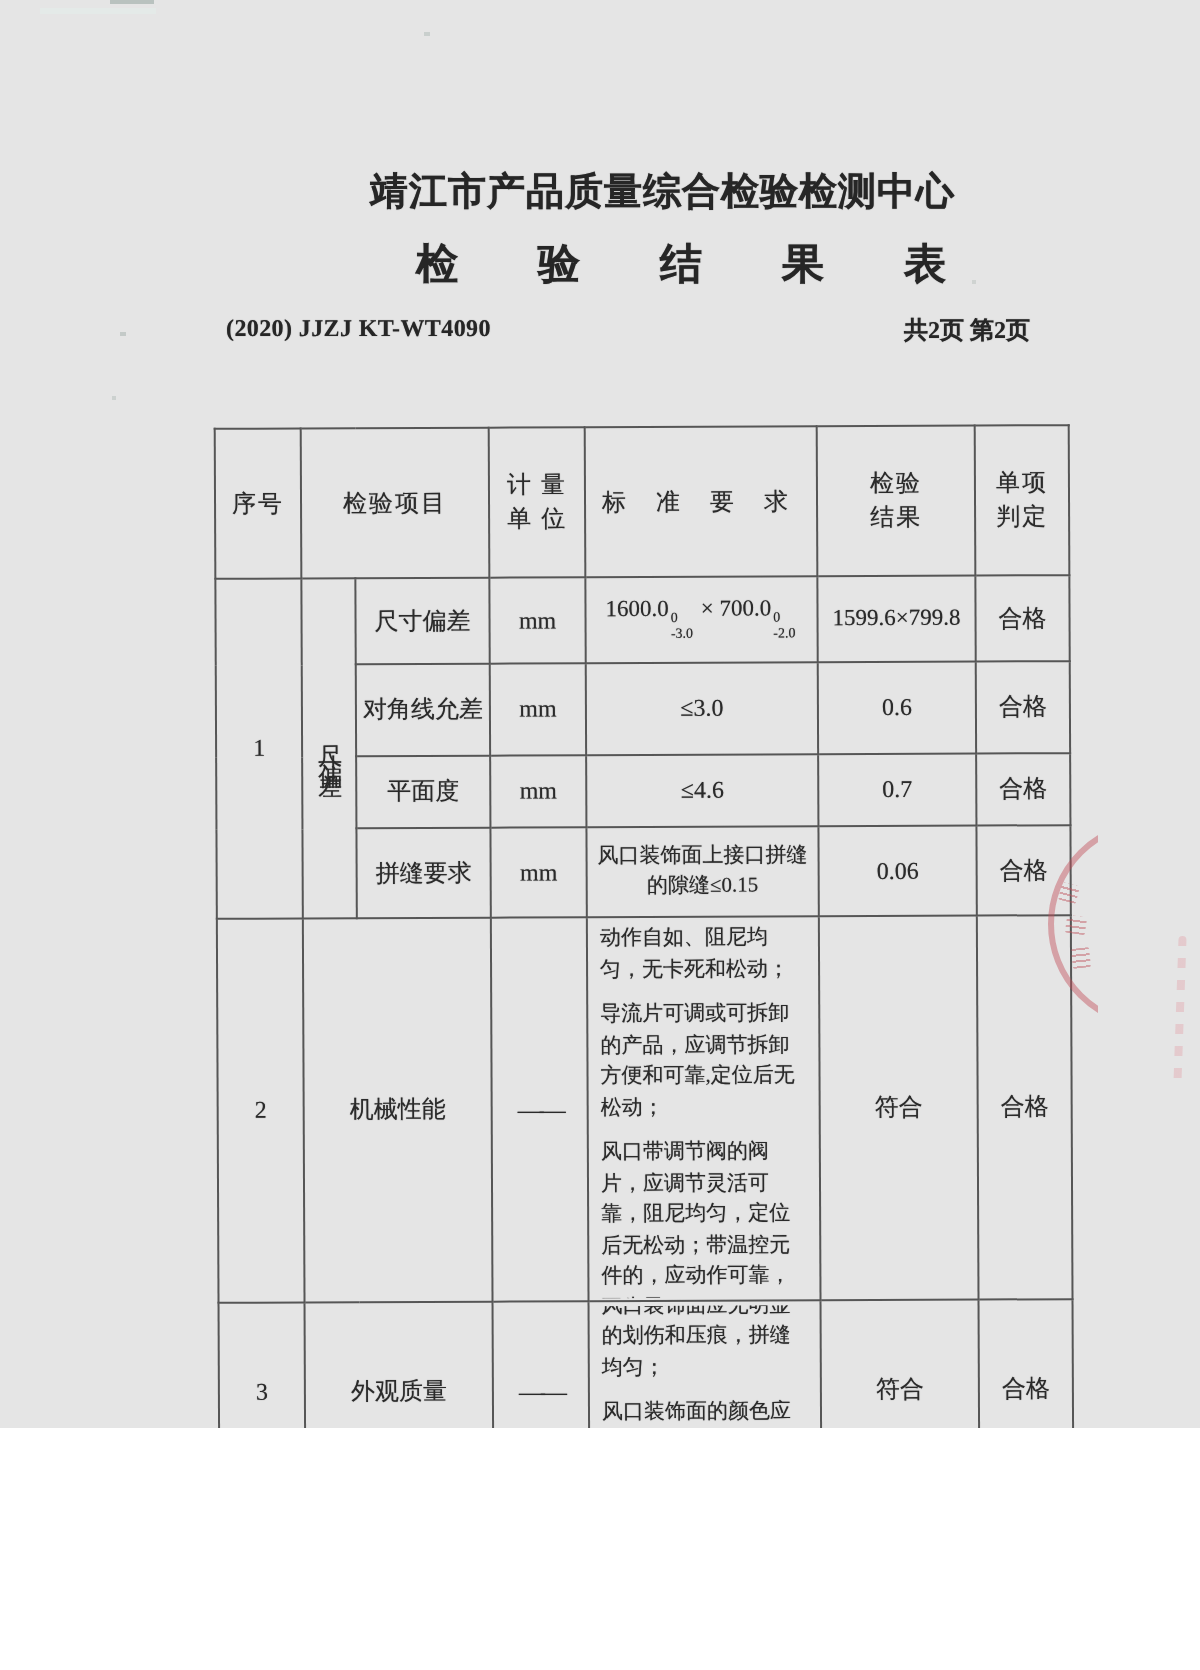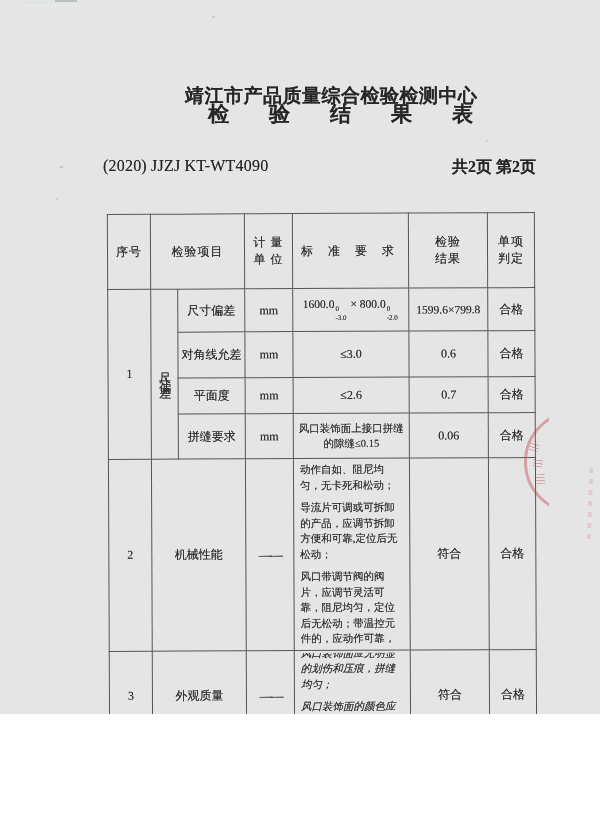--- a/index.html
+++ b/index.html
@@ -17,31 +17,31 @@
     color: #262626;
   }
   .soft { text-shadow: 0 0 0.5px rgba(40,40,40,0.6); }
 
   .org-title {
     position: absolute; top: 83px; left: 185px;
     font-size: 19px; font-weight: bold; letter-spacing: 0.5px;
     white-space: nowrap;
   }
   .report-title {
-    position: absolute; top: 100px; left: 208px;
+    position: absolute; top: 118px; left: 208px;
     font-size: 21px; font-weight: bold; letter-spacing: 40px;
     white-space: nowrap;
   }
   .doc-no {
-    position: absolute; top: 157px; left: 103px;
-    font-size: 16px; font-weight: normal; letter-spacing: 0.2px;
+    position: absolute; top: 157px; left: 113px;
+    font-size: 12px; font-weight: bold; letter-spacing: 0.2px;
   }
   .pagination {
     position: absolute; top: 157px; left: 452px;
-    font-size: 16px; font-weight: bold;
+    font-size: 12px; font-weight: bold;
   }
   .product-line {
     position: absolute; top: 186px; left: 113px;
     font-size: 12px; font-weight: bold;
   }
 
   table.result-table {
     position: absolute; top: 213px; left: 108px;
     width: 427px;
     border-collapse: collapse;
@@ -72,21 +72,21 @@
   .tol {
     display: inline-flex; flex-direction: column; align-items: flex-start;
     font-size: 7px; line-height: 1.2; vertical-align: -3px; margin: 0 1px;
   }
   .dash { letter-spacing: -2px; font-size: 13px; }
   .std-box {
     display: flex; flex-direction: column; justify-content: center;
     overflow: hidden; padding: 0 4px;
   }
   .std-box.h188 { height: 188px; }
-  .std-box.h86 { height: 86px; font-style: italic; }
+  .std-box.h86 { height: 86px; }
   .std-box p {
     margin: 0 0 7px 0;
     text-align: left;
     font-size: 10.5px;
     line-height: 15.5px;
     white-space: pre-line;
   }
   .std-box p:last-child { margin-bottom: 0; }
   .std-wrap2 { font-size: 10.5px; line-height: 15px; padding: 0 4px; }
   .nowrap { white-space: nowrap; }
@@ -183,41 +183,41 @@
         <span class="vertical-label">尺寸偏差</span>
       </td>
       <td>尺寸偏差</td>
       <td>mm</td>
       <td class="tol-num">
         <span>1600.0</span><span class="tol">
               <span>0</span>
               <span>-3.0</span>
             </span>
         <span>×</span>
-        <span>800.0</span><span class="tol">
+        <span>700.0</span><span class="tol">
               <span>0</span>
               <span>-2.0</span>
             </span>
       </td>
       <td class="fs11 nowrap">1599.6×799.8</td>
       <td>合格</td>
     </tr>
 
     <tr style="height:46px">
       <td>对角线允差</td>
       <td>mm</td>
       <td>≤3.0</td>
       <td>0.6</td>
       <td>合格</td>
     </tr>
 
     <tr style="height:36px">
       <td>平面度</td>
       <td>mm</td>
-      <td>≤2.6</td>
+      <td>≤4.6</td>
       <td>0.7</td>
       <td>合格</td>
     </tr>
 
     <tr style="height:45px">
       <td>拼缝要求</td>
       <td>mm</td>
       <td class="std-wrap2">风口装饰面上接口拼缝的隙缝≤0.15</td>
       <td>0.06</td>
       <td>合格</td>

